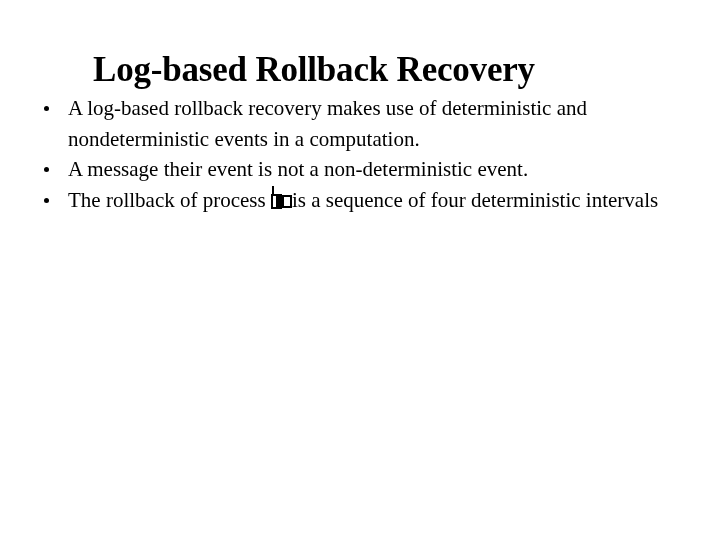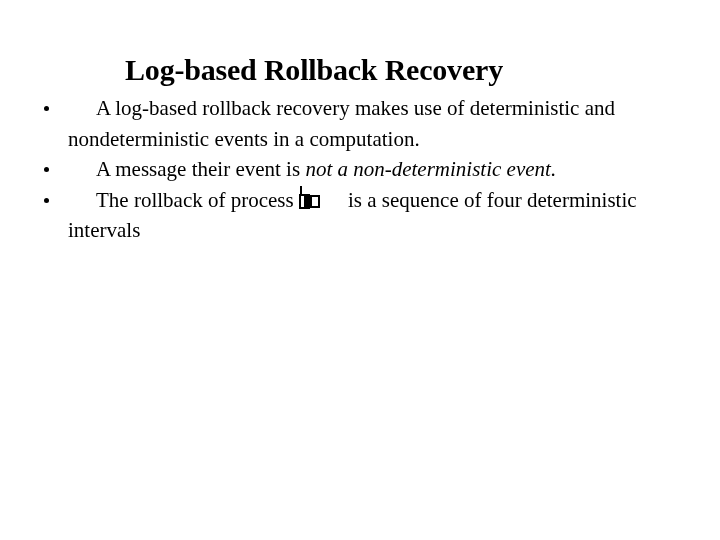--- a/index.html
+++ b/index.html
@@ -23,21 +23,21 @@
     box-sizing: border-box;
   }
   .slide-title {
     position: absolute;
     left: 0;
     top: 48px;
     width: 628px;
     text-align: center;
     font-family: "Liberation Serif", "DejaVu Serif", serif;
     font-weight: bold;
-    font-size: 30px;
+    font-size: 35px;
     line-height: 44px;
     letter-spacing: -0.2px;
     white-space: nowrap;
   }
   .body-list {
     position: absolute;
     left: 28px;
     top: 93px;
     width: 665px;
     margin: 0;
@@ -57,24 +57,22 @@
     position: absolute;
     left: 16px;
     top: 13px;
     width: 5px;
     height: 5px;
     background: #000000;
     border-radius: 50%;
   }
   .bullet-text {
     display: inline;
-    margin-left: 28px;
   }
   .em-italic {
-    font-style: italic;
   }
   .tofu-box {
     display: inline-block;
     width: 11px;
     height: 15px;
     border: 2px solid #000;
     box-sizing: border-box;
     vertical-align: -2px;
     margin: 0 0px;
   }

